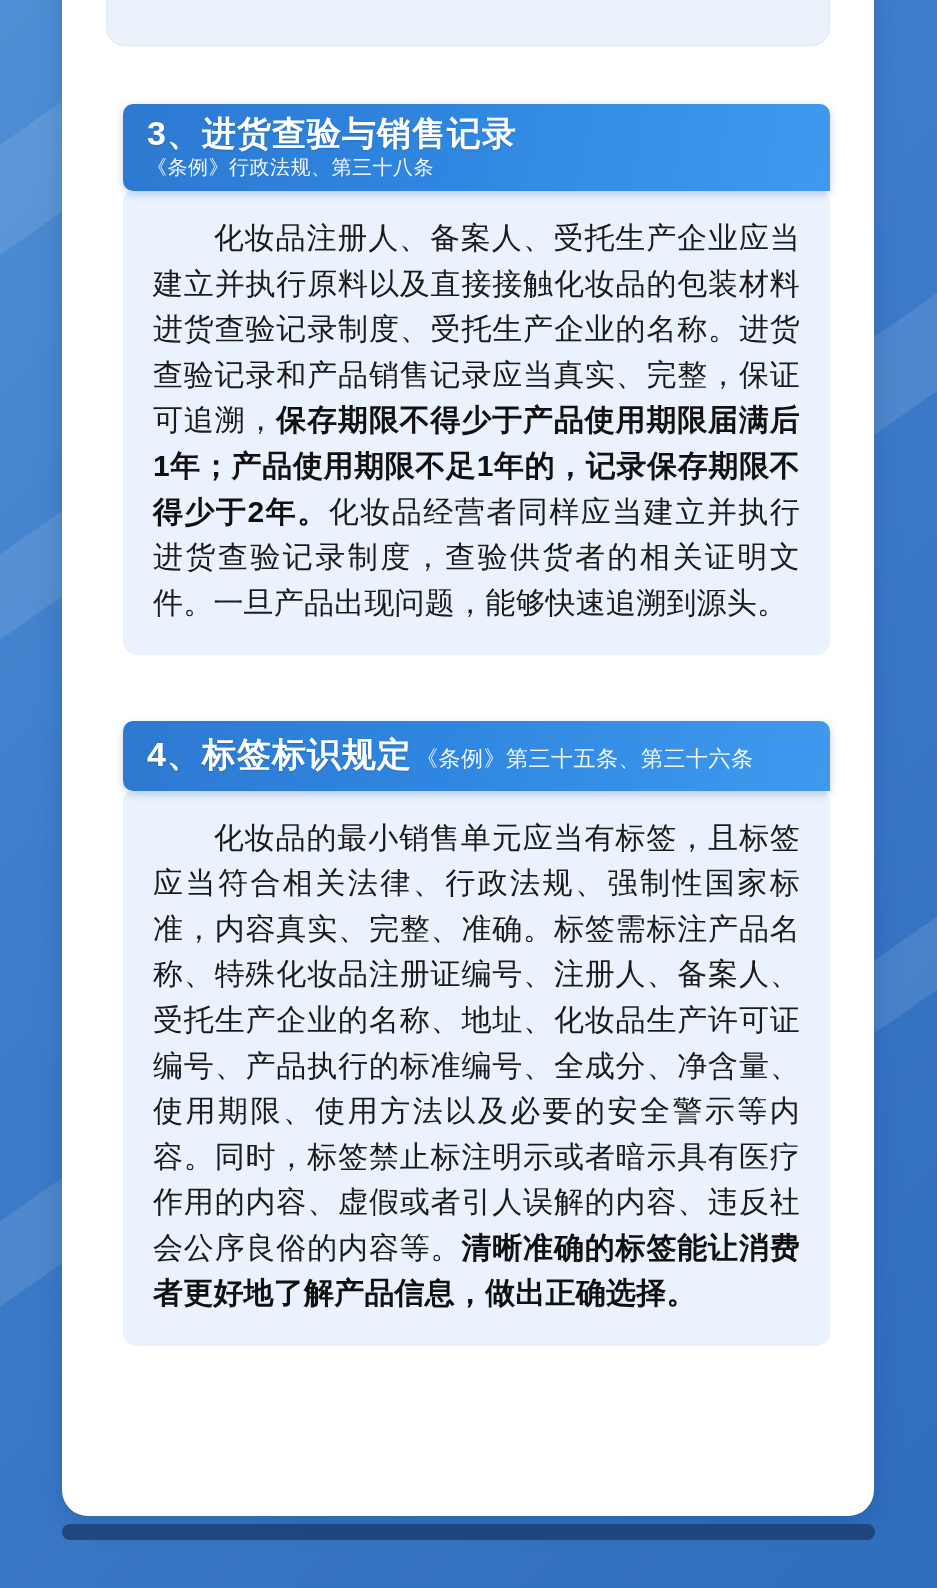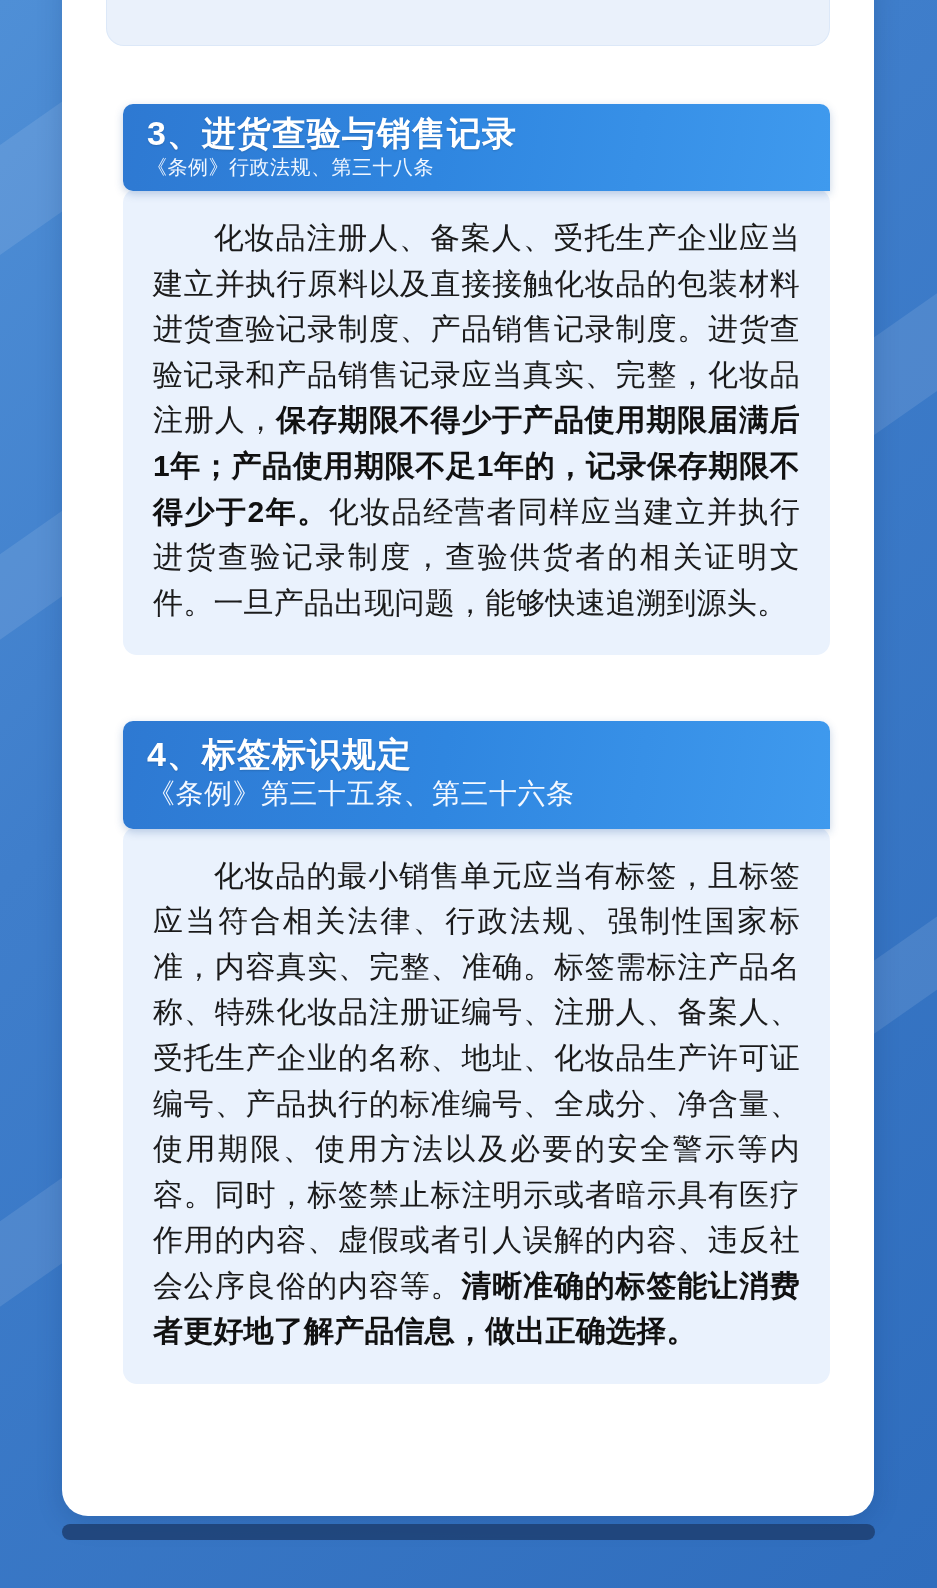--- a/index.html
+++ b/index.html
@@ -88,21 +88,21 @@
     letter-spacing: 0.5px;
     color: #f1f7ff;
   }
   .ribbon-row {
     display: flex;
     align-items: baseline;
     flex-wrap: wrap;
   }
   .ribbon-row .ribbon-title { margin-right: 4px; }
   .ribbon-row .ribbon-sub-inline {
-    font-size: 28px;
+    font-size: 22px;
     letter-spacing: 0.5px;
     color: #f3f8ff;
   }
 
   
   .panel {
     background: #eaf2fd;
     border-radius: 14px;
     padding: 26px 30px 30px 30px;
     margin-top: -2px;
@@ -144,21 +144,21 @@
   <div class="page-inner">
 
     <div class="top-partial"></div>
 
     <div class="section s3">
       <div class="ribbon">
         <div class="ribbon-title">3、进货查验与销售记录</div>
         <div class="ribbon-sub">《条例》行政法规、第三十八条</div>
       </div>
       <div class="panel">
-        <p><span class="indent"></span><span>化妆品注册人、备案人、受托生产企业应当建立并执行原料以及直接接触化妆品的包装材料进货查验记录制度、产品销售记录制度。进货查验记录和产品销售记录应当真实、完整，化妆品注册人，</span><b>保存期限不得少于产品使用期限届满后1年；产品使用期限不足1年的，记录保存期限不得少于2年。</b><span>化妆品经营者同样应当建立并执行进货查验记录制度，查验供货者的相关证明文件。一旦产品出现问题，能够快速追溯到源头。</span></p>
+        <p><span class="indent"></span><span>化妆品注册人、备案人、受托生产企业应当建立并执行原料以及直接接触化妆品的包装材料进货查验记录制度、受托生产企业的名称。进货查验记录和产品销售记录应当真实、完整，保证可追溯，</span><b>保存期限不得少于产品使用期限届满后1年；产品使用期限不足1年的，记录保存期限不得少于2年。</b><span>化妆品经营者同样应当建立并执行进货查验记录制度，查验供货者的相关证明文件。一旦产品出现问题，能够快速追溯到源头。</span></p>
       </div>
     </div>
 
     <div class="section s4">
       <div class="ribbon compact">
         <div class="ribbon-row">
           <span class="ribbon-title">4、标签标识规定</span>
           <span class="ribbon-sub-inline">《条例》第三十五条、第三十六条</span>
         </div>
       </div>

